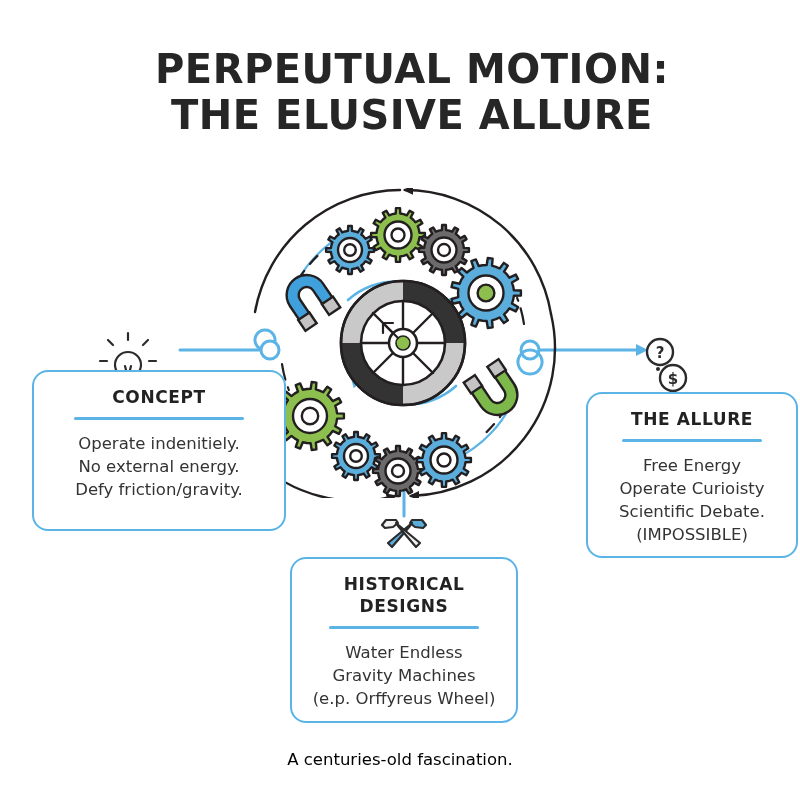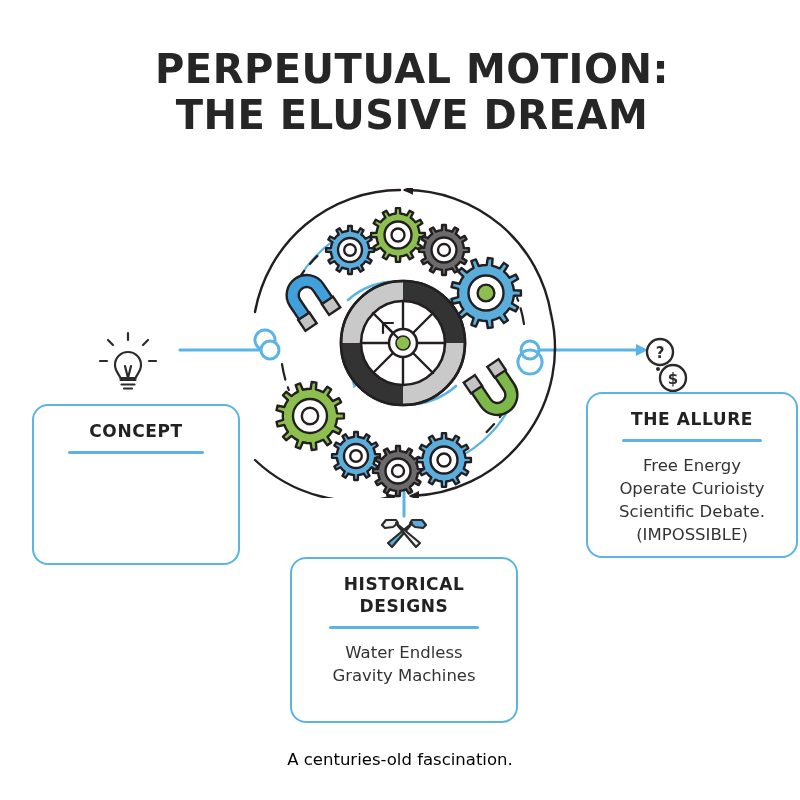--- a/index.html
+++ b/index.html
@@ -76,41 +76,41 @@
     background: #5BB4E5;
     margin: 9px auto 12px auto;
     border-radius: 2px;
   }
   .card-body {
     font-size: 16.5px;
     line-height: 23px;
     color: #333333;
   }
 
-  #card-concept   { left: 32px;  top: 404px; width: 208px; height: 161px; text-align: center; }
+  #card-concept   { left: 32px;  top: 370px; width: 254px; height: 161px; text-align: center; }
   #card-allure    { left: 557px; top: 392px; width: 212px; height: 166px; margin-left: 29px; }
   #card-history   { left: 290px; top: 557px; width: 228px; height: 166px; }
 
   
   #footer-note {
     position: absolute;
     left: 0;
     top: 750px;
     width: 800px;
     text-align: center;
     font-size: 16.5px;
     color: #000000;
   }
 </style>
 </head>
 <body>
 
 <div id="title-block">
   <div class="title-line">PERPEUTUAL MOTION:</div>
-  <div class="title-line">THE ELUSIVE DREAM</div>
+  <div class="title-line">THE ELUSIVE ALLURE</div>
 </div>
 
 <svg id="connector-layer" viewBox="0 0 800 800" width="800" height="800" xmlns="http://www.w3.org/2000/svg">
 
   <g>
     <path d="M265,350 L180,350" stroke="#5BB4E5" stroke-width="3" fill="none" stroke-linecap="round"></path>
     <path d="M265,350 a10,10 0 1,1 0.01,0" stroke="#5BB4E5" stroke-width="3" fill="none"></path>
     <circle cx="270" cy="350" r="9" fill="#ffffff" stroke="#5BB4E5" stroke-width="3"></circle>
   </g>
 
@@ -268,35 +268,41 @@
         <path d="M21.48,-2.26 L26.92,-2.03 L26.92,2.03 L21.48,2.26 L20.86,5.59 L19.73,8.79 L24.33,11.70 L22.30,15.22 L17.47,12.70 L15.27,15.27 L12.70,17.47 L15.22,22.30 L11.70,24.33 L8.79,19.73 L5.59,20.86 L2.26,21.48 L2.03,26.92 L-2.03,26.92 L-2.26,21.48 L-5.59,20.86 L-8.79,19.73 L-11.70,24.33 L-15.22,22.30 L-12.70,17.47 L-15.27,15.27 L-17.47,12.70 L-22.30,15.22 L-24.33,11.70 L-19.73,8.79 L-20.86,5.59 L-21.48,2.26 L-26.92,2.03 L-26.92,-2.03 L-21.48,-2.26 L-20.86,-5.59 L-19.73,-8.79 L-24.33,-11.70 L-22.30,-15.22 L-17.47,-12.70 L-15.27,-15.27 L-12.70,-17.47 L-15.22,-22.30 L-11.70,-24.33 L-8.79,-19.73 L-5.59,-20.86 L-2.26,-21.48 L-2.03,-26.92 L2.03,-26.92 L2.26,-21.48 L5.59,-20.86 L8.79,-19.73 L11.70,-24.33 L15.22,-22.30 L12.70,-17.47 L15.27,-15.27 L17.47,-12.70 L22.30,-15.22 L24.33,-11.70 L19.73,-8.79 L20.86,-5.59 Z" fill="#5BAEDC" stroke="#231f20" stroke-width="2.4" stroke-linejoin="round"></path>
         <circle r="13.5" fill="#ffffff" stroke="#231f20" stroke-width="2.4"></circle>
         <circle r="6.5" fill="#ffffff" stroke="#231f20" stroke-width="2.4"></circle>
       </g>
     </g>
 </svg>
 
 <div class="card" id="card-concept">
   <div class="card-title">CONCEPT</div>
   <div class="card-rule"></div>
+  <div class="card-body">
+    <div>Operate indenitiely.</div>
+    <div>No external energy.</div>
+    <div>Defy friction/gravity.</div>
+  </div>
 </div>
 
 <div class="card" id="card-allure">
   <div class="card-title">THE ALLURE</div>
   <div class="card-rule"></div>
   <div class="card-body">
     <div>Free Energy</div>
     <div>Operate Curioisty</div>
     <div>Scientific Debate.</div>
     <div>(IMPOSSIBLE)</div>
   </div>
 </div>
 
 <div class="card" id="card-history">
   <div class="card-title">HISTORICAL DESIGNS</div>
   <div class="card-rule"></div>
   <div class="card-body">
     <div>Water Endless</div>
     <div>Gravity Machines</div>
+    <div>(e.p. Orffyreus Wheel)</div>
   </div>
 </div>
 
 <div id="footer-note">A centuries-old fascination.</div>
 
 </body></html>

